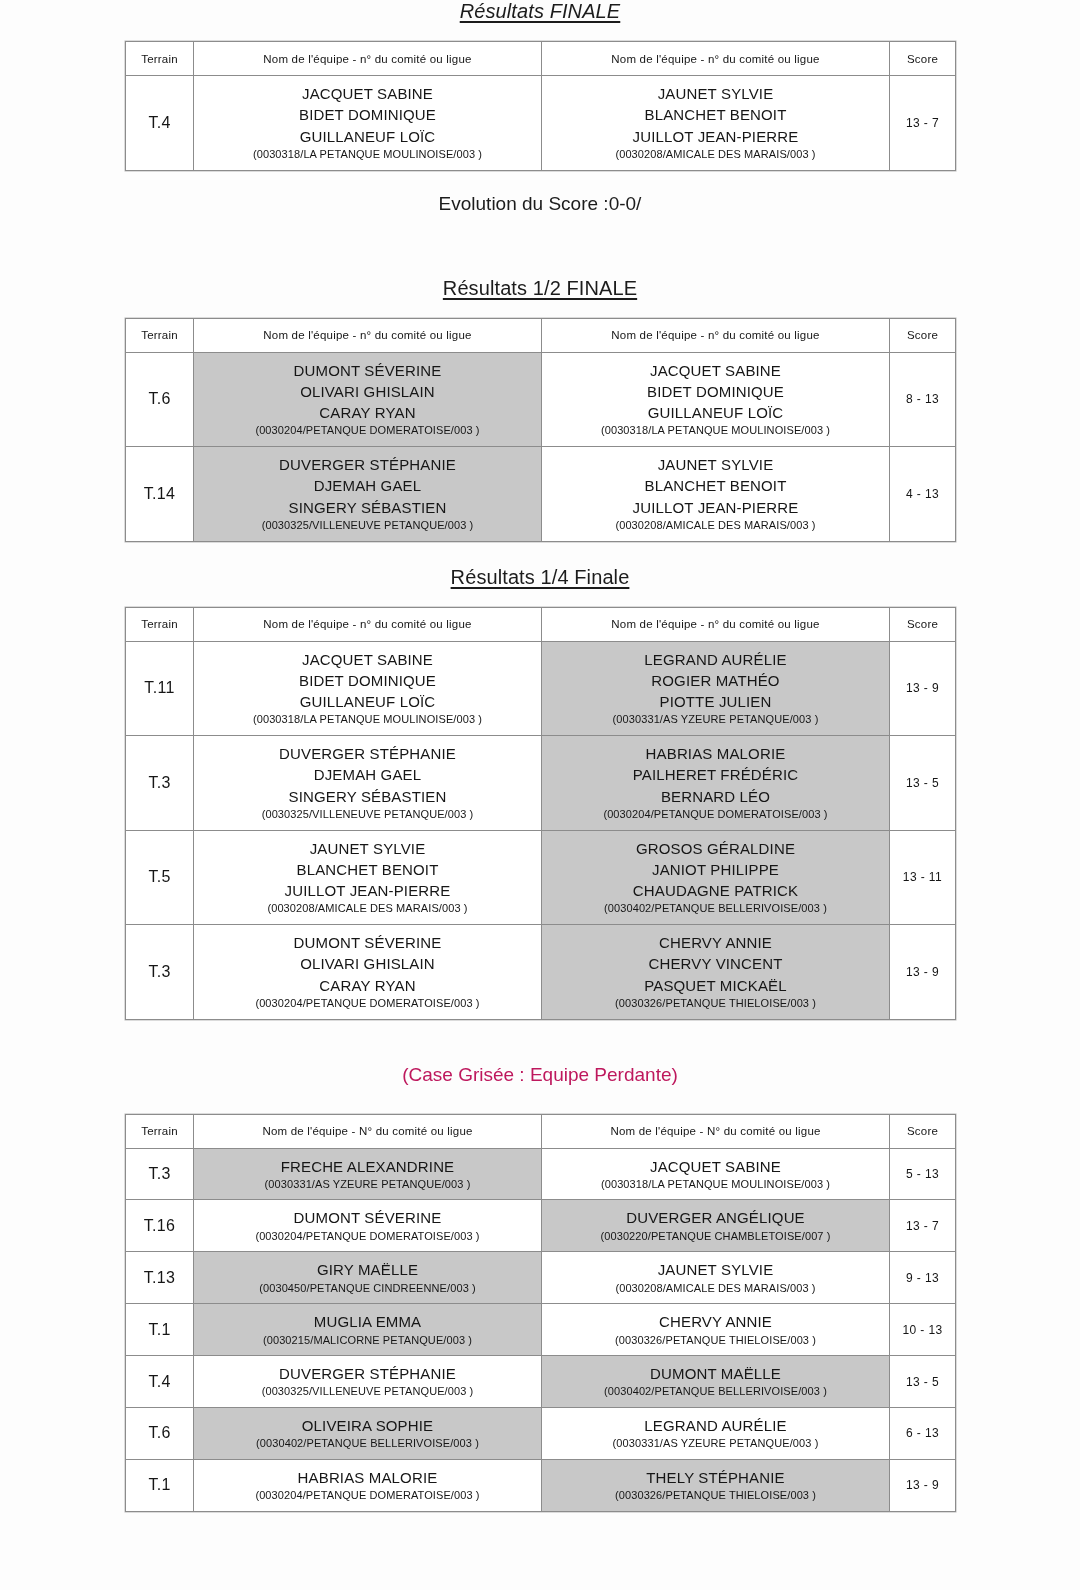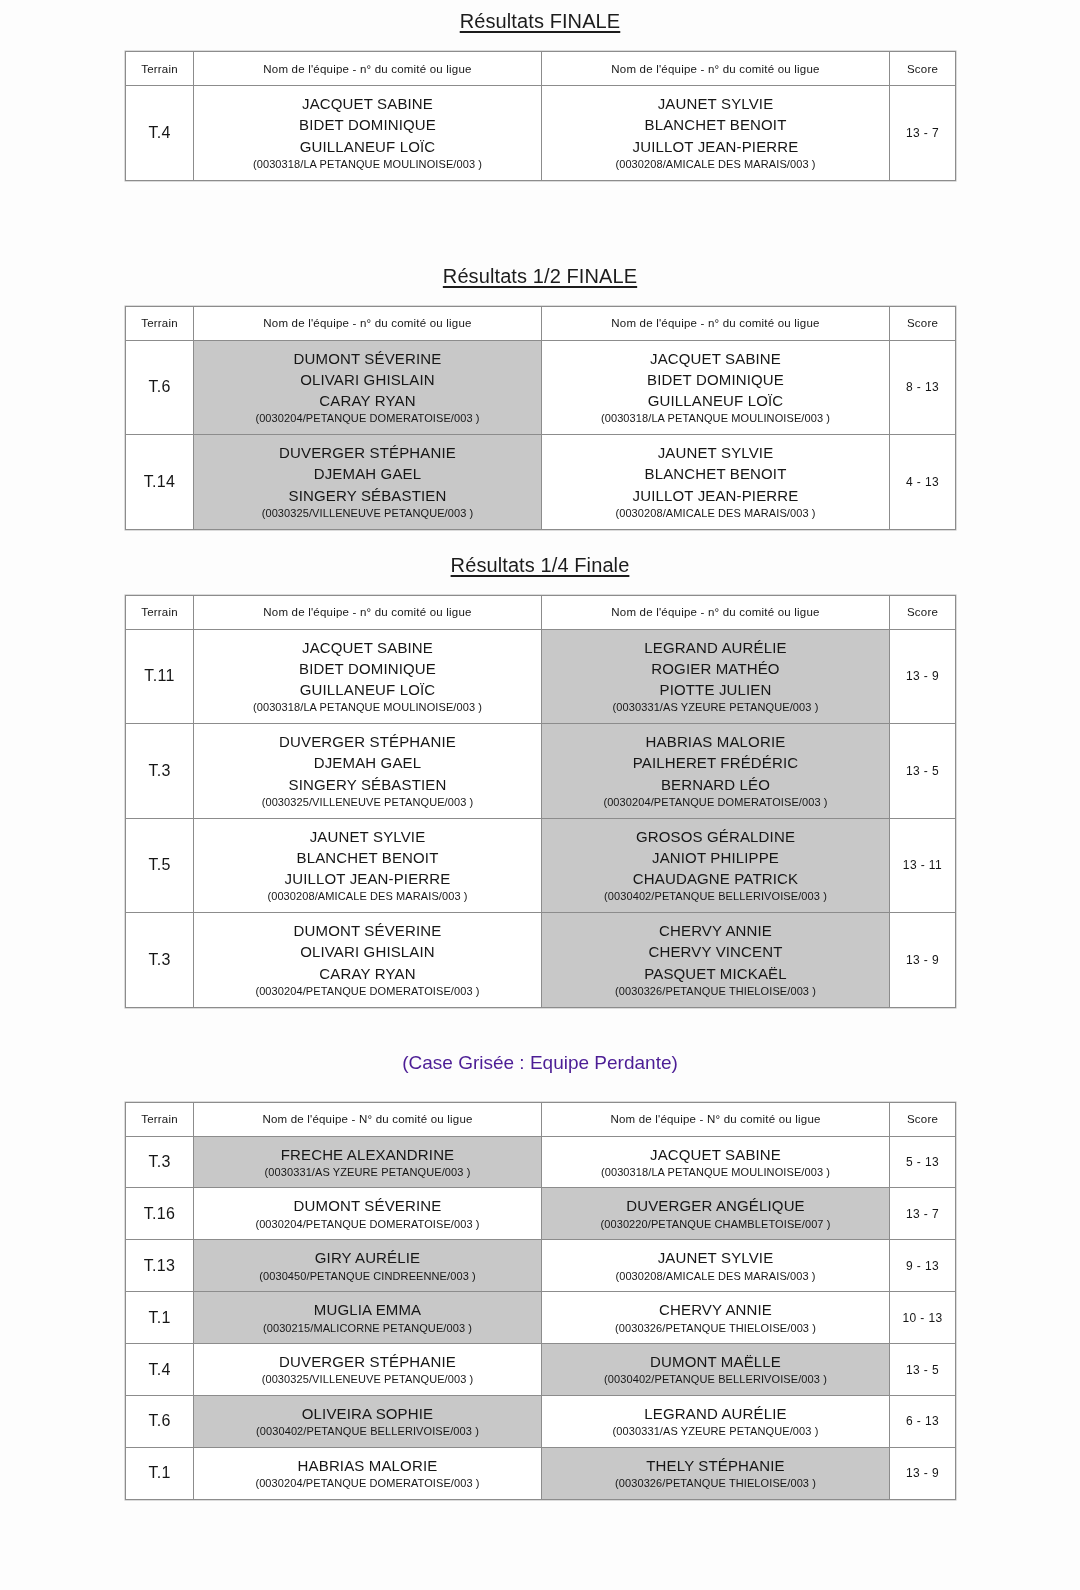--- a/index.html
+++ b/index.html
@@ -36,21 +36,21 @@
   }
   .plain-line {
     text-align: center;
     font-size: 19px;
     font-weight: 400;
     color: #1c1c1c;
   }
   .subtitle-note {
     text-align: center;
     font-size: 19px;
-    color: #4c1d95;
+    color: #be185d;
   }
 
   
   .tbl-wrap {
     width: 830px;
     margin: 0 auto 0 125px;
   }
   table.results {
     border-collapse: collapse;
     width: 830px;
@@ -100,21 +100,21 @@
     font-size: 11px;
     letter-spacing: 0.1px;
     white-space: nowrap;
   }
 </style>
 </head>
 <body>
 
 <div class="page">
 
-  <div style="padding-top:10px;">
+  <div style="font-style:italic;">
     <div class="section-title">
       <span>Résultats FINALE</span>
     </div>
   </div>
   <div style="height:18px;"></div>
   <div class="tbl-wrap">
     <table class="results">
       <colgroup>
           <col class="c-terrain">
           <col class="c-team">
@@ -143,20 +143,21 @@
               <div class="player">BLANCHET BENOIT</div>
               <div class="player">JUILLOT JEAN-PIERRE</div>
               <div class="club">(0030208/AMICALE DES MARAIS/003 )</div>
             </td>
             <td class="score">13 - 7</td>
           </tr>
         </tbody>
     </table>
   </div>
   <div style="height:22px;"></div>
+  <div class="plain-line">Evolution du Score :0-0/</div>
 
   <div style="height:62px;"></div>
   <div class="section-title">
     <span>Résultats 1/2 FINALE</span>
   </div>
   <div style="height:18px;"></div>
   <div class="tbl-wrap">
     <table class="results">
       <colgroup>
           <col class="c-terrain">
@@ -340,21 +341,21 @@
             </td>
             <td class="team losing">
               <div class="player">DUVERGER ANGÉLIQUE</div>
               <div class="club">(0030220/PETANQUE CHAMBLETOISE/007 )</div>
             </td>
             <td class="score">13 - 7</td>
           </tr>
           <tr>
             <td class="terrain">T.13</td>
             <td class="team losing">
-              <div class="player">GIRY AURÉLIE</div>
+              <div class="player">GIRY MAËLLE</div>
               <div class="club">(0030450/PETANQUE CINDREENNE/003 )</div>
             </td>
             <td class="team">
               <div class="player">JAUNET SYLVIE</div>
               <div class="club">(0030208/AMICALE DES MARAIS/003 )</div>
             </td>
             <td class="score">9 - 13</td>
           </tr>
           <tr>
             <td class="terrain">T.1</td>

